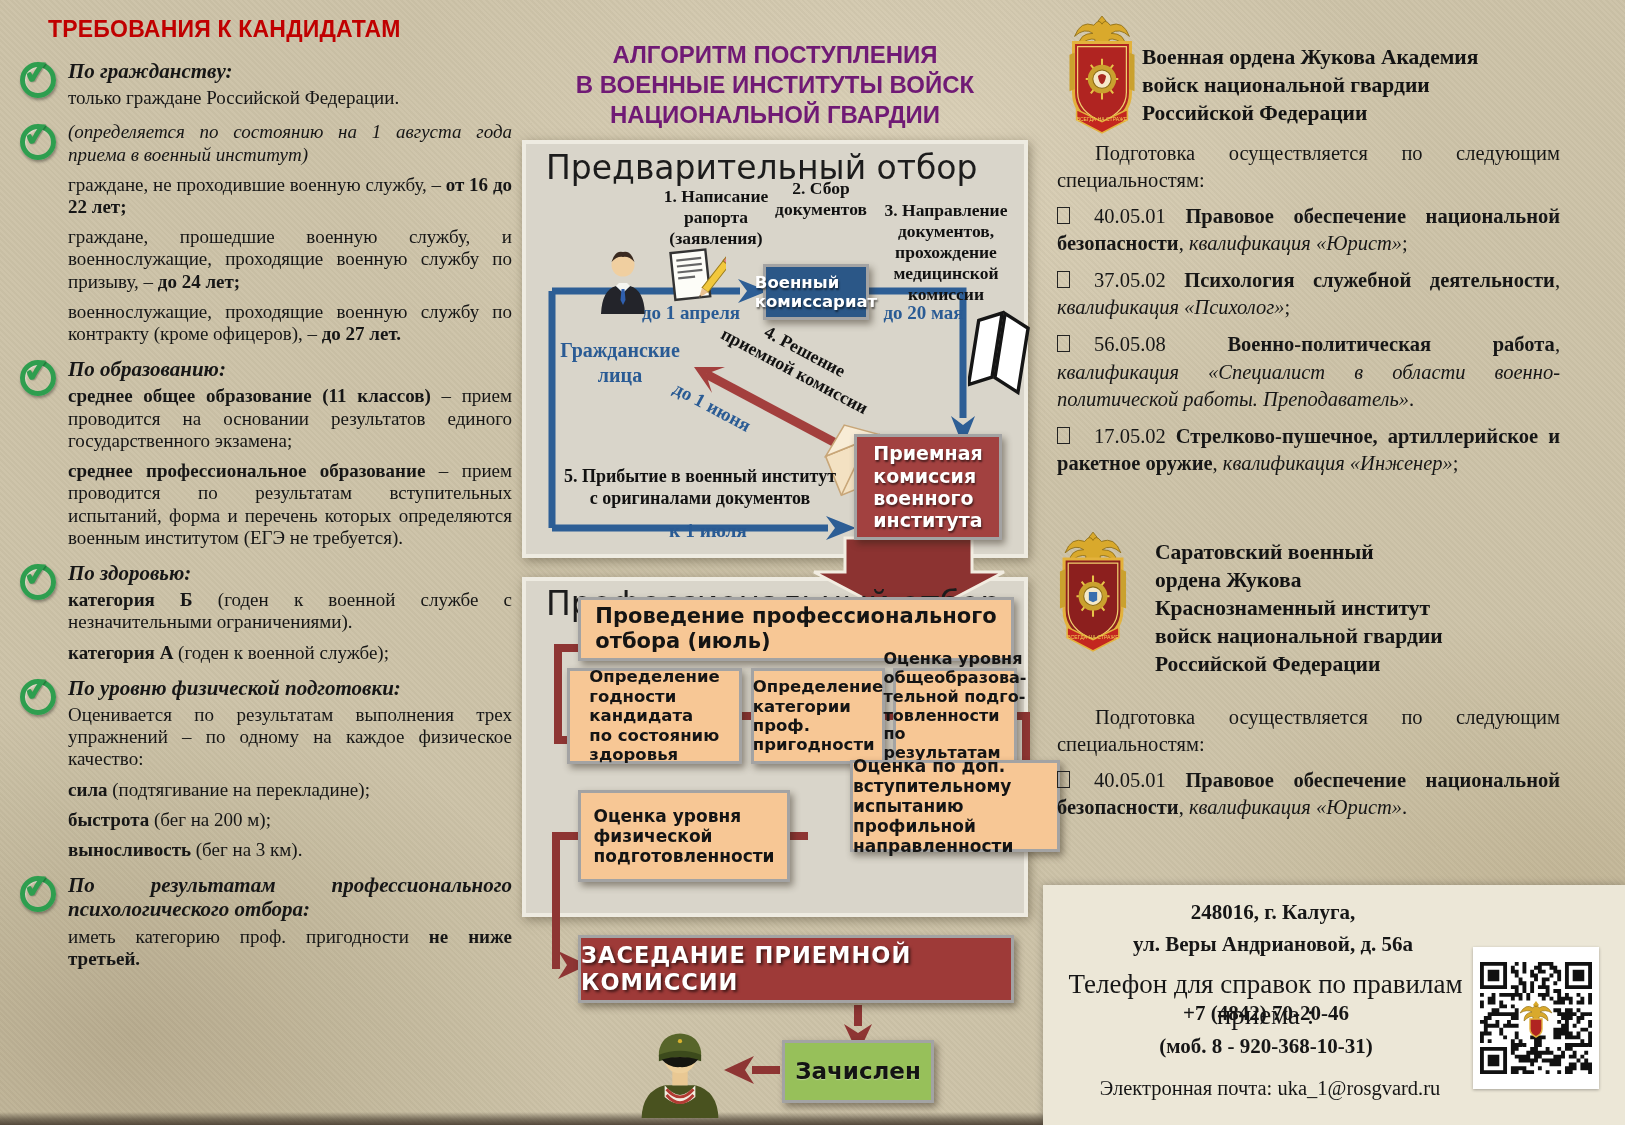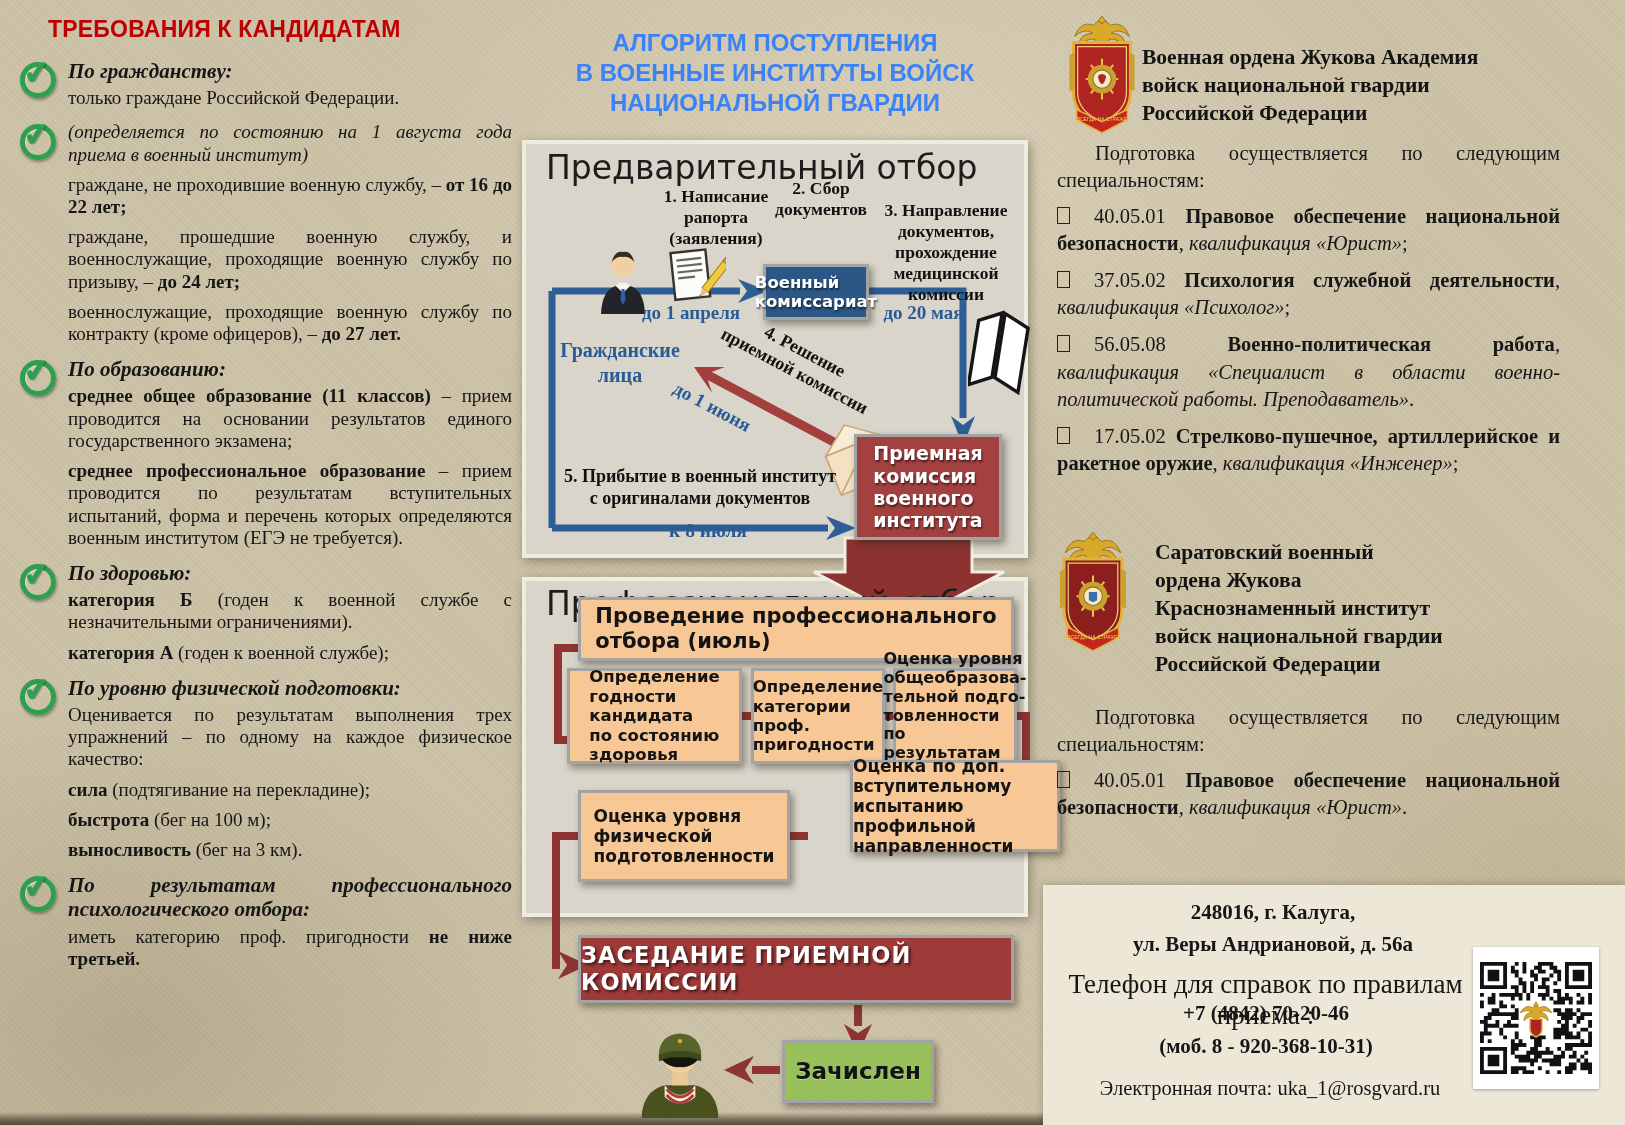--- a/index.html
+++ b/index.html
@@ -26,23 +26,23 @@
   .check{position:absolute;left:2px;top:3px;width:38px;height:38px;}
   .check .ring{position:absolute;left:0;top:0;width:26px;height:26px;border:5px solid #2e9e4f;
     border-radius:50%;box-shadow:1px 2px 3px rgba(0,0,0,.35), inset 1px 1px 2px rgba(255,255,255,.5);}
   .check .mark{position:absolute;left:3px;top:-9px;font-size:33px;font-weight:bold;color:#2e9e4f;
     font-family:"DejaVu Sans",sans-serif;text-shadow:1px 1px 1px rgba(0,0,0,.25);transform:rotate(-6deg);}
   .req-head{font-weight:bold;font-style:italic;font-size:21px;line-height:1.15;margin:0 0 4px 0;text-align:justify;}
   .jp{font-size:19px;line-height:1.17;text-align:justify;margin:0 0 8px 0;}
   .jp .b{font-weight:bold;} .jp .i{font-style:italic;}
 
   
-  .center-title{position:absolute;left:528px;top:28px;width:494px;text-align:center;
+  .center-title{position:absolute;left:528px;top:40px;width:494px;text-align:center;
     font-family:"Liberation Sans",sans-serif;font-weight:bold;font-size:24px;line-height:30px;
-    color:#3b82f6;white-space:pre-line;z-index:3;}
+    color:#701a75;white-space:pre-line;z-index:3;}
   .panel{position:absolute;background:#d9d5ca;border:4px solid #eeebe1;box-sizing:border-box;
     box-shadow:2px 3px 10px rgba(80,70,50,.5);z-index:1;}
   .panel-title{position:absolute;font-family:"DejaVu Sans",sans-serif;font-size:33px;color:#1c1c1c;z-index:3;}
   .fbox{position:absolute;display:flex;align-items:center;justify-content:center;text-align:left;
     font-family:"DejaVu Sans",sans-serif;font-weight:bold;border:3px solid #a3a3a3;box-sizing:border-box;
     box-shadow:3px 4px 7px rgba(40,30,18,.45);white-space:pre-line;z-index:3;line-height:1.18;}
   .blue-box{background:#2b5787;color:#fff;text-shadow:1px 2px 2px rgba(0,0,0,.55);}
   .red-box{background:#a24140;color:#fff;text-shadow:1px 2px 2px rgba(0,0,0,.55);}
   .orange-box{background:#f7c795;color:#141414;}
   .green-box{background:#97c05a;color:#141414;text-shadow:0 1px 1px rgba(255,255,255,.35);}
@@ -126,21 +126,21 @@
   </div>
 
   <div class="req-item">
     <div class="check">
         <span class="ring"></span>
         <span class="mark">✔</span>
       </div>
     <div class="req-head">По уровню физической подготовки:</div>
     <p class="jp"><span>Оценивается по результатам выполнения трех упражнений – по одному на каждое физическое качество:</span></p>
     <p class="jp"><span class="b">сила</span><span> (подтягивание на перекладине);</span></p>
-    <p class="jp"><span class="b">быстрота</span><span> (бег на 100 м);</span></p>
+    <p class="jp"><span class="b">быстрота</span><span> (бег на 200 м);</span></p>
     <p class="jp"><span class="b">выносливость</span><span> (бег на 3 км).</span></p>
   </div>
 
   <div class="req-item">
     <div class="check">
         <span class="ring"></span>
         <span class="mark">✔</span>
       </div>
     <div class="req-head">По результатам профессионального психологического отбора:</div>
     <p class="jp"><span>иметь категорию проф. пригодности </span><span class="b">не ниже третьей.</span></p>
@@ -252,21 +252,21 @@
   </g>
 </svg>
 
 <div class="fbox red-box" style="left:854px;top:434px;width:148px;height:106px;font-size:19px;">Приемная
 комиссия
 военного
 института</div>
 
 <div class="steplbl serif" style="left:560px;top:466px;width:280px;font-size:18px;">5. Прибытие в военный институт
 с оригиналами документов</div>
-<div class="datelbl serif" style="left:648px;top:520px;width:120px;font-size:19.5px;">к 8 июля</div>
+<div class="datelbl serif" style="left:648px;top:520px;width:120px;font-size:19.5px;">к 1 июля</div>
 
 <div class="fbox orange-box" style="left:578px;top:597px;width:436px;height:64px;font-size:21px;">Проведение профессионального
 отбора (июль)</div>
 <div class="fbox orange-box" style="left:567px;top:668px;width:175px;height:96px;font-size:16.5px;">Определение
 годности
 кандидата
 по состоянию
 здоровья</div>
 <div class="fbox orange-box" style="left:751px;top:668px;width:134px;height:96px;font-size:16.5px;">Определение
 категории

